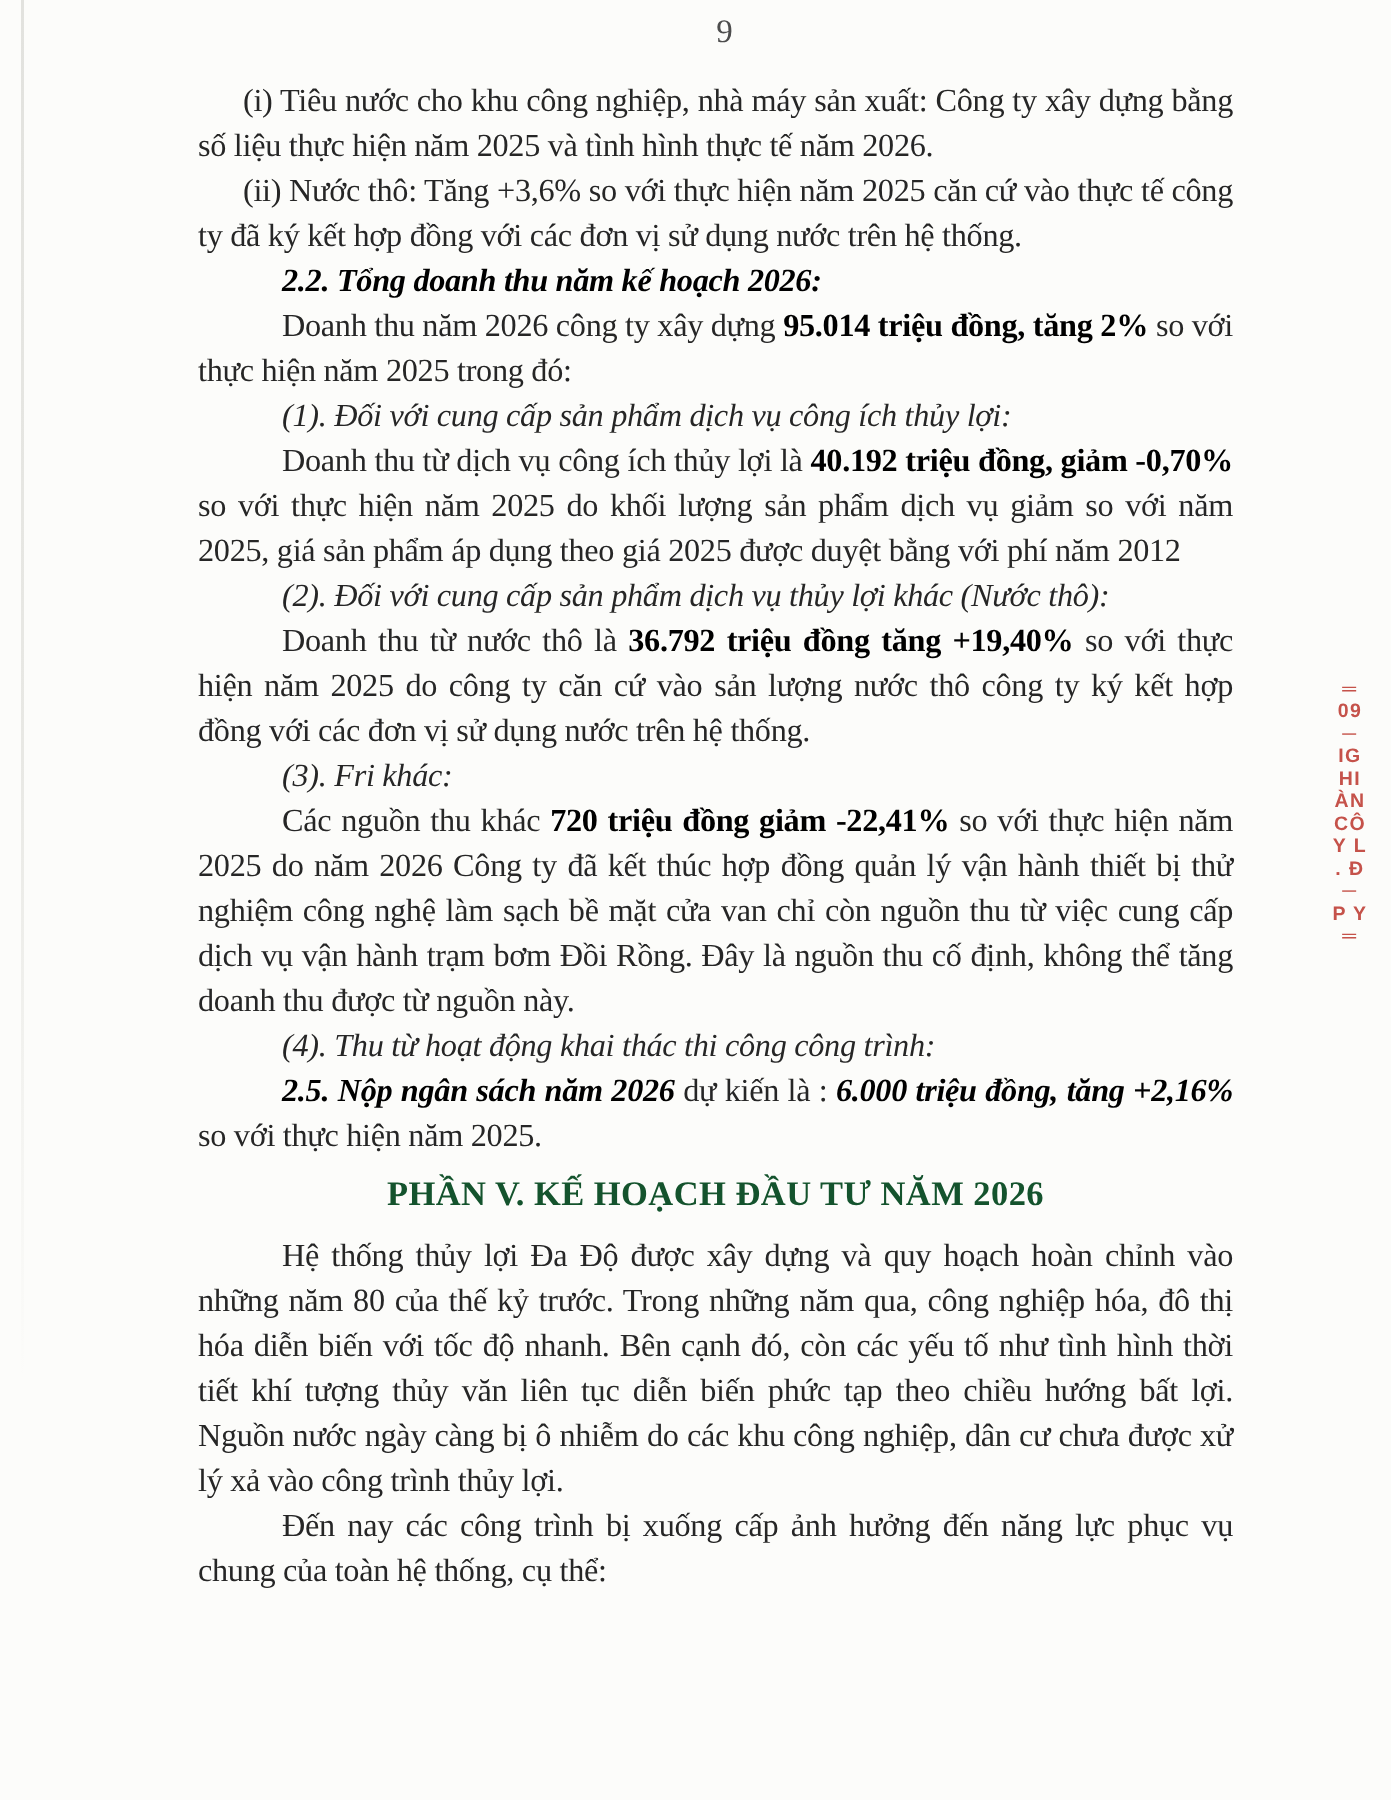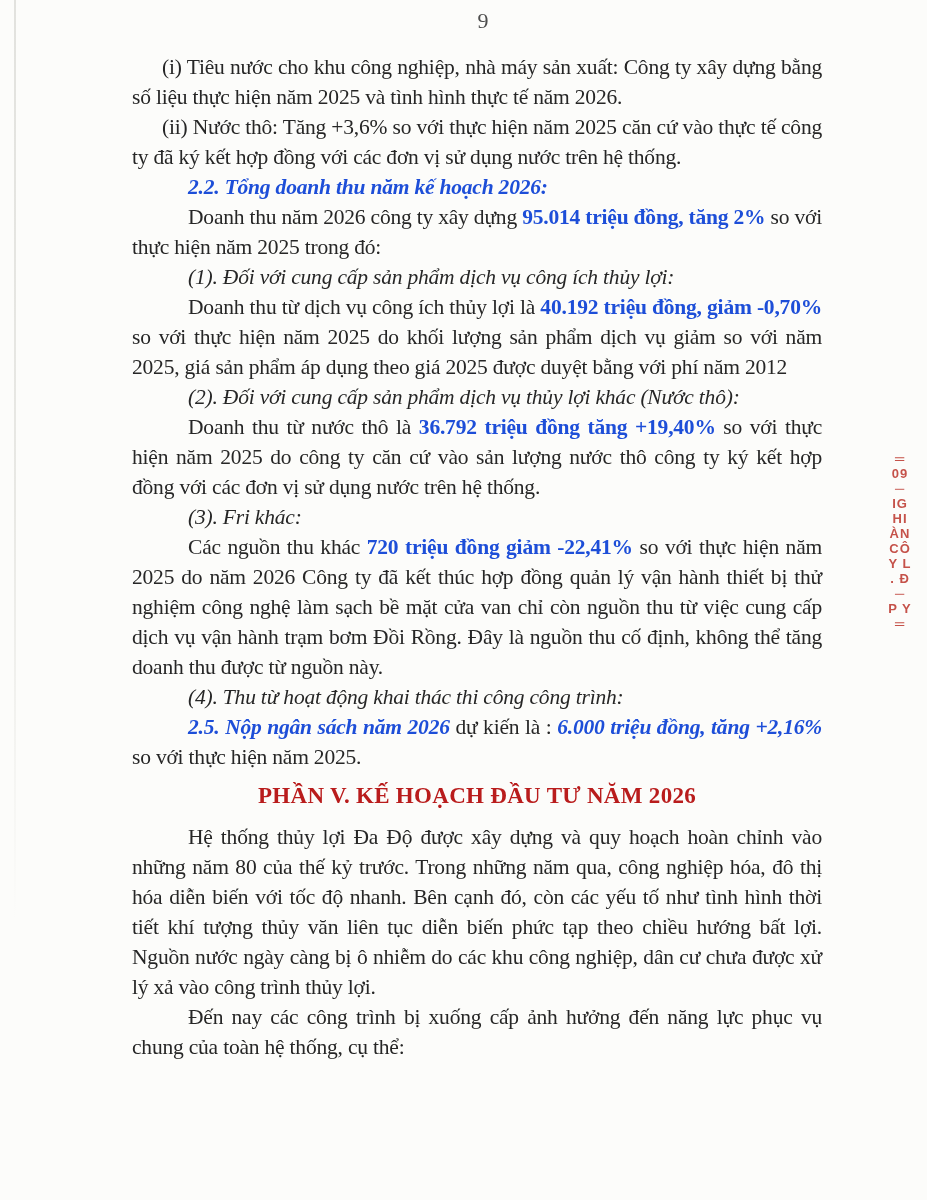--- a/index.html
+++ b/index.html
@@ -20,25 +20,25 @@
     text-align:center;font-size:22px;color:#4d4d4d;
   }
   .content{
     position:absolute;left:132px;top:52px;width:690px;
     font-size:21.5px;line-height:30px;
     letter-spacing:-0.2px;
     text-align:justify;
   }
   .para{margin:0;text-indent:56px;}
   .para.small-indent{text-indent:30px;}
-  .para .b{font-weight:bold;color:#1d4ed8;}
+  .para .b{font-weight:bold;color:#000000;}
   .para .i{font-style:italic;}
   .heading-center{
     text-indent:0;text-align:center;
-    font-weight:bold;font-size:23px;color:#b91c1c;
+    font-weight:bold;font-size:23px;color:#14532d;
     padding:9px 0 11px 0;letter-spacing:0.3px;
   }
   .stamp{
     position:absolute;top:452px;right:6px;width:42px;
     display:flex;flex-direction:column;align-items:center;
     gap:2px;
     font-family:"Liberation Sans", sans-serif;
     font-weight:bold;font-size:13px;line-height:13px;
     letter-spacing:1px;
   }

